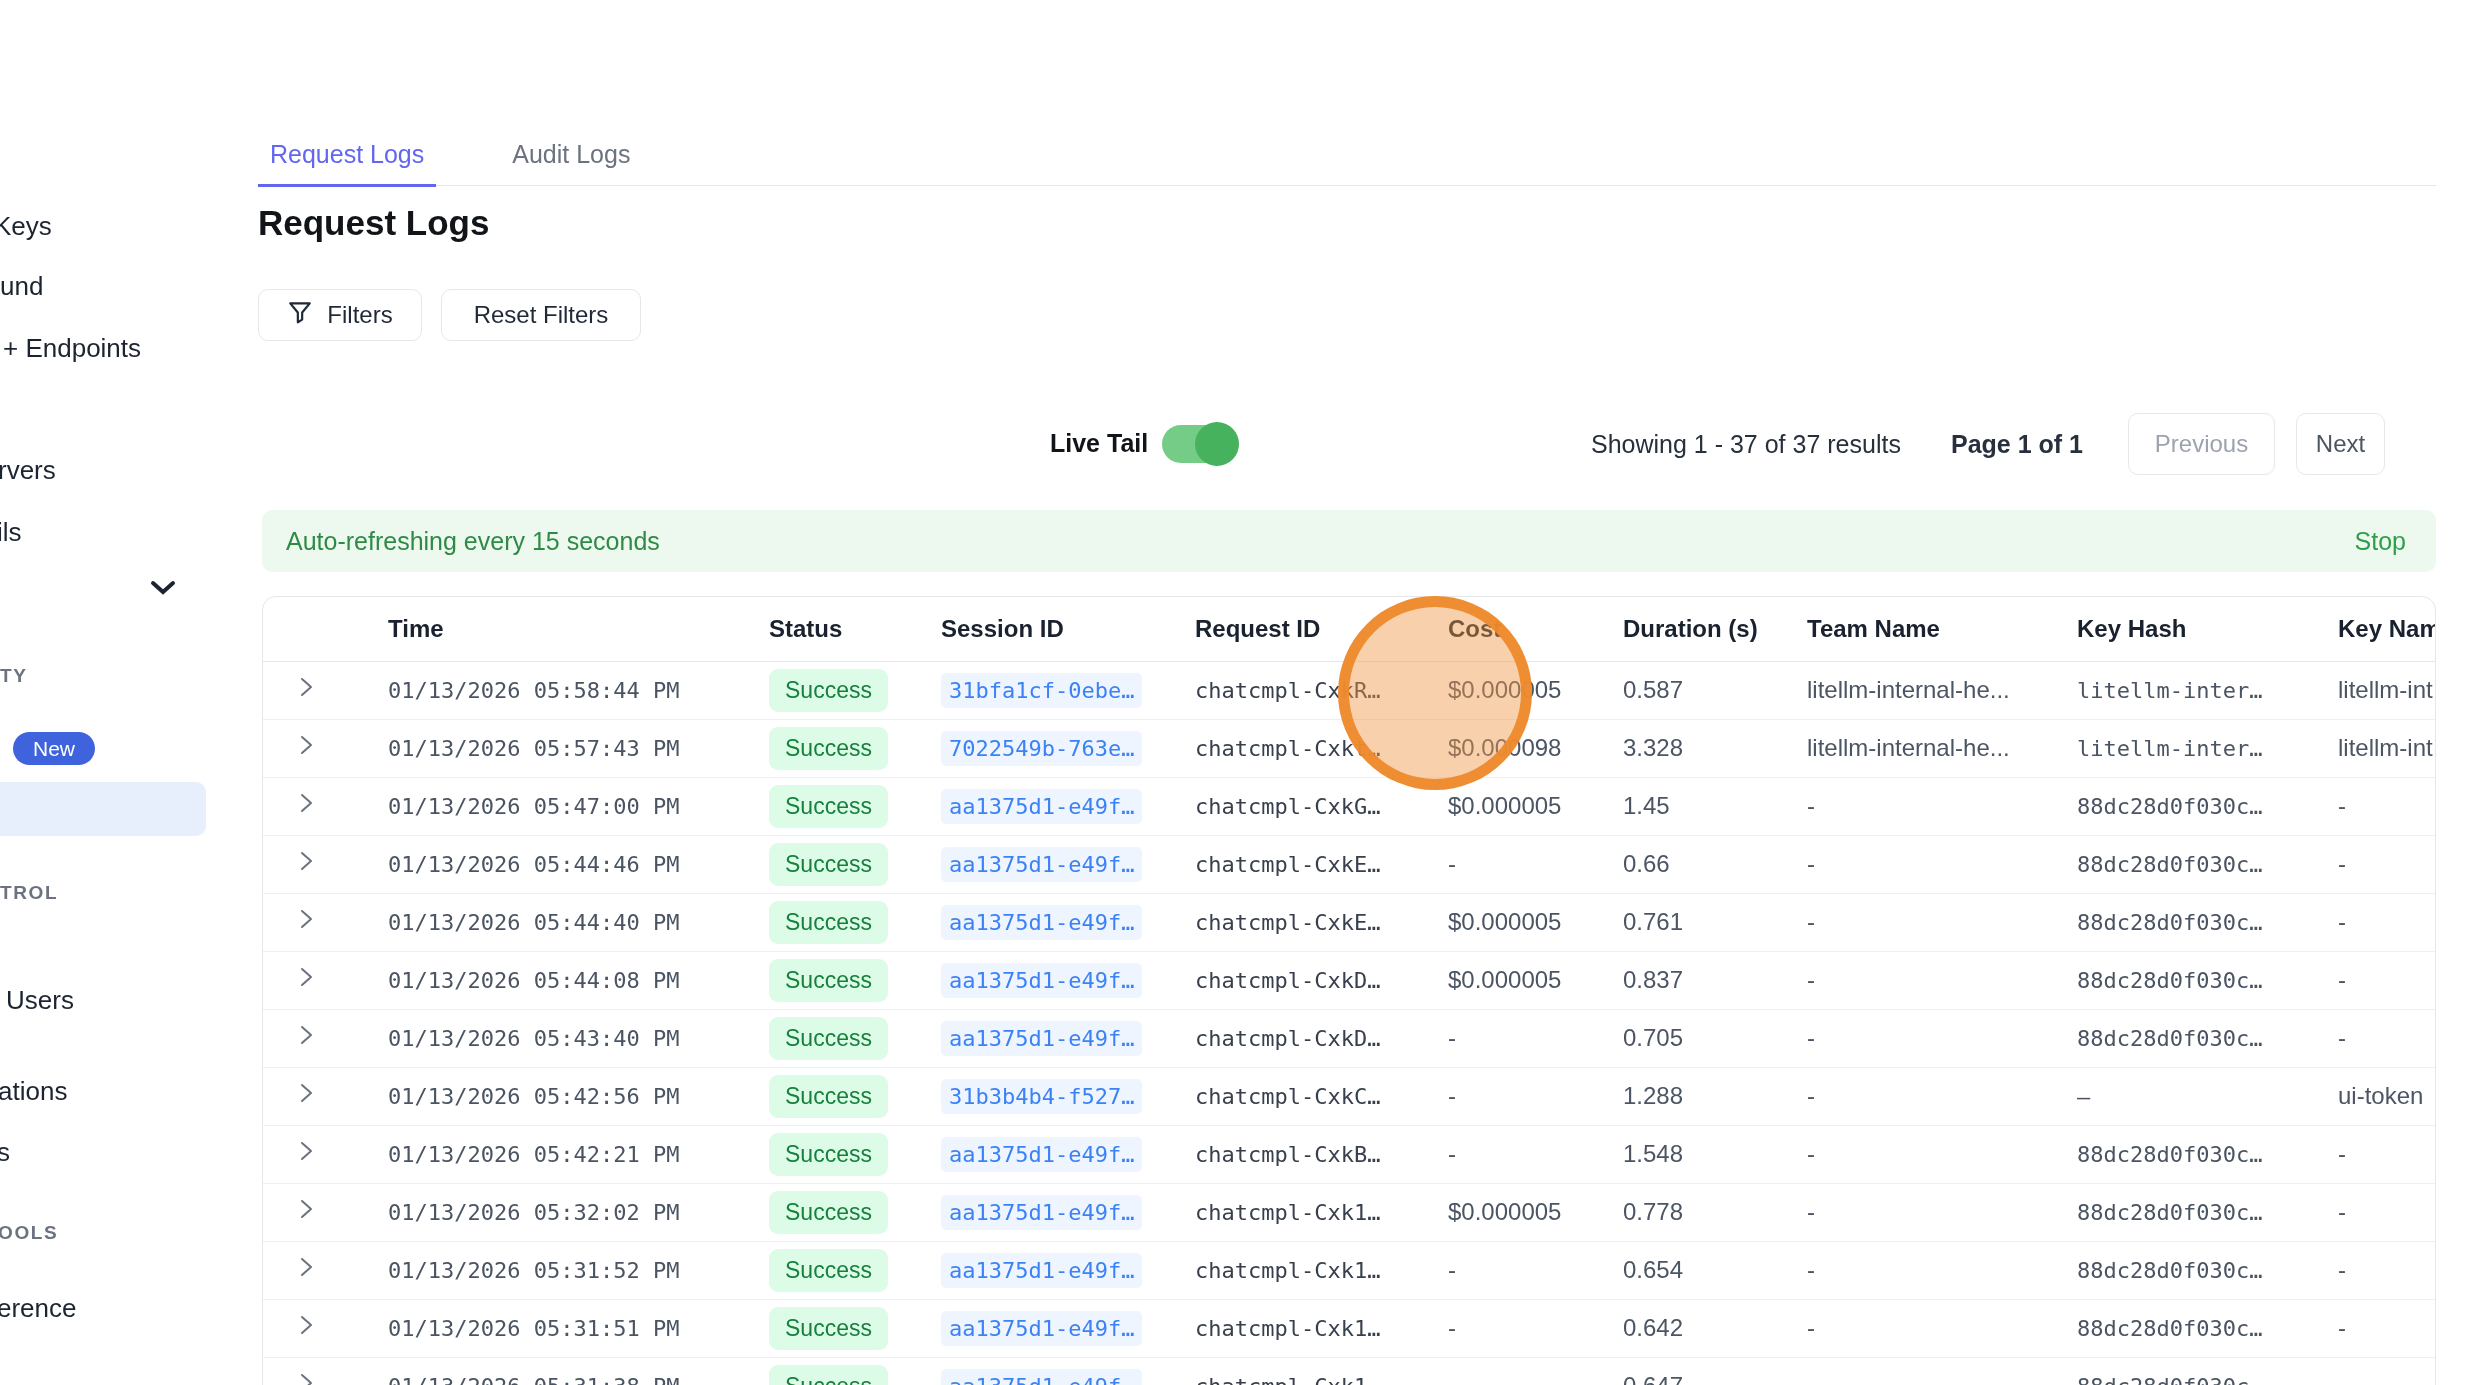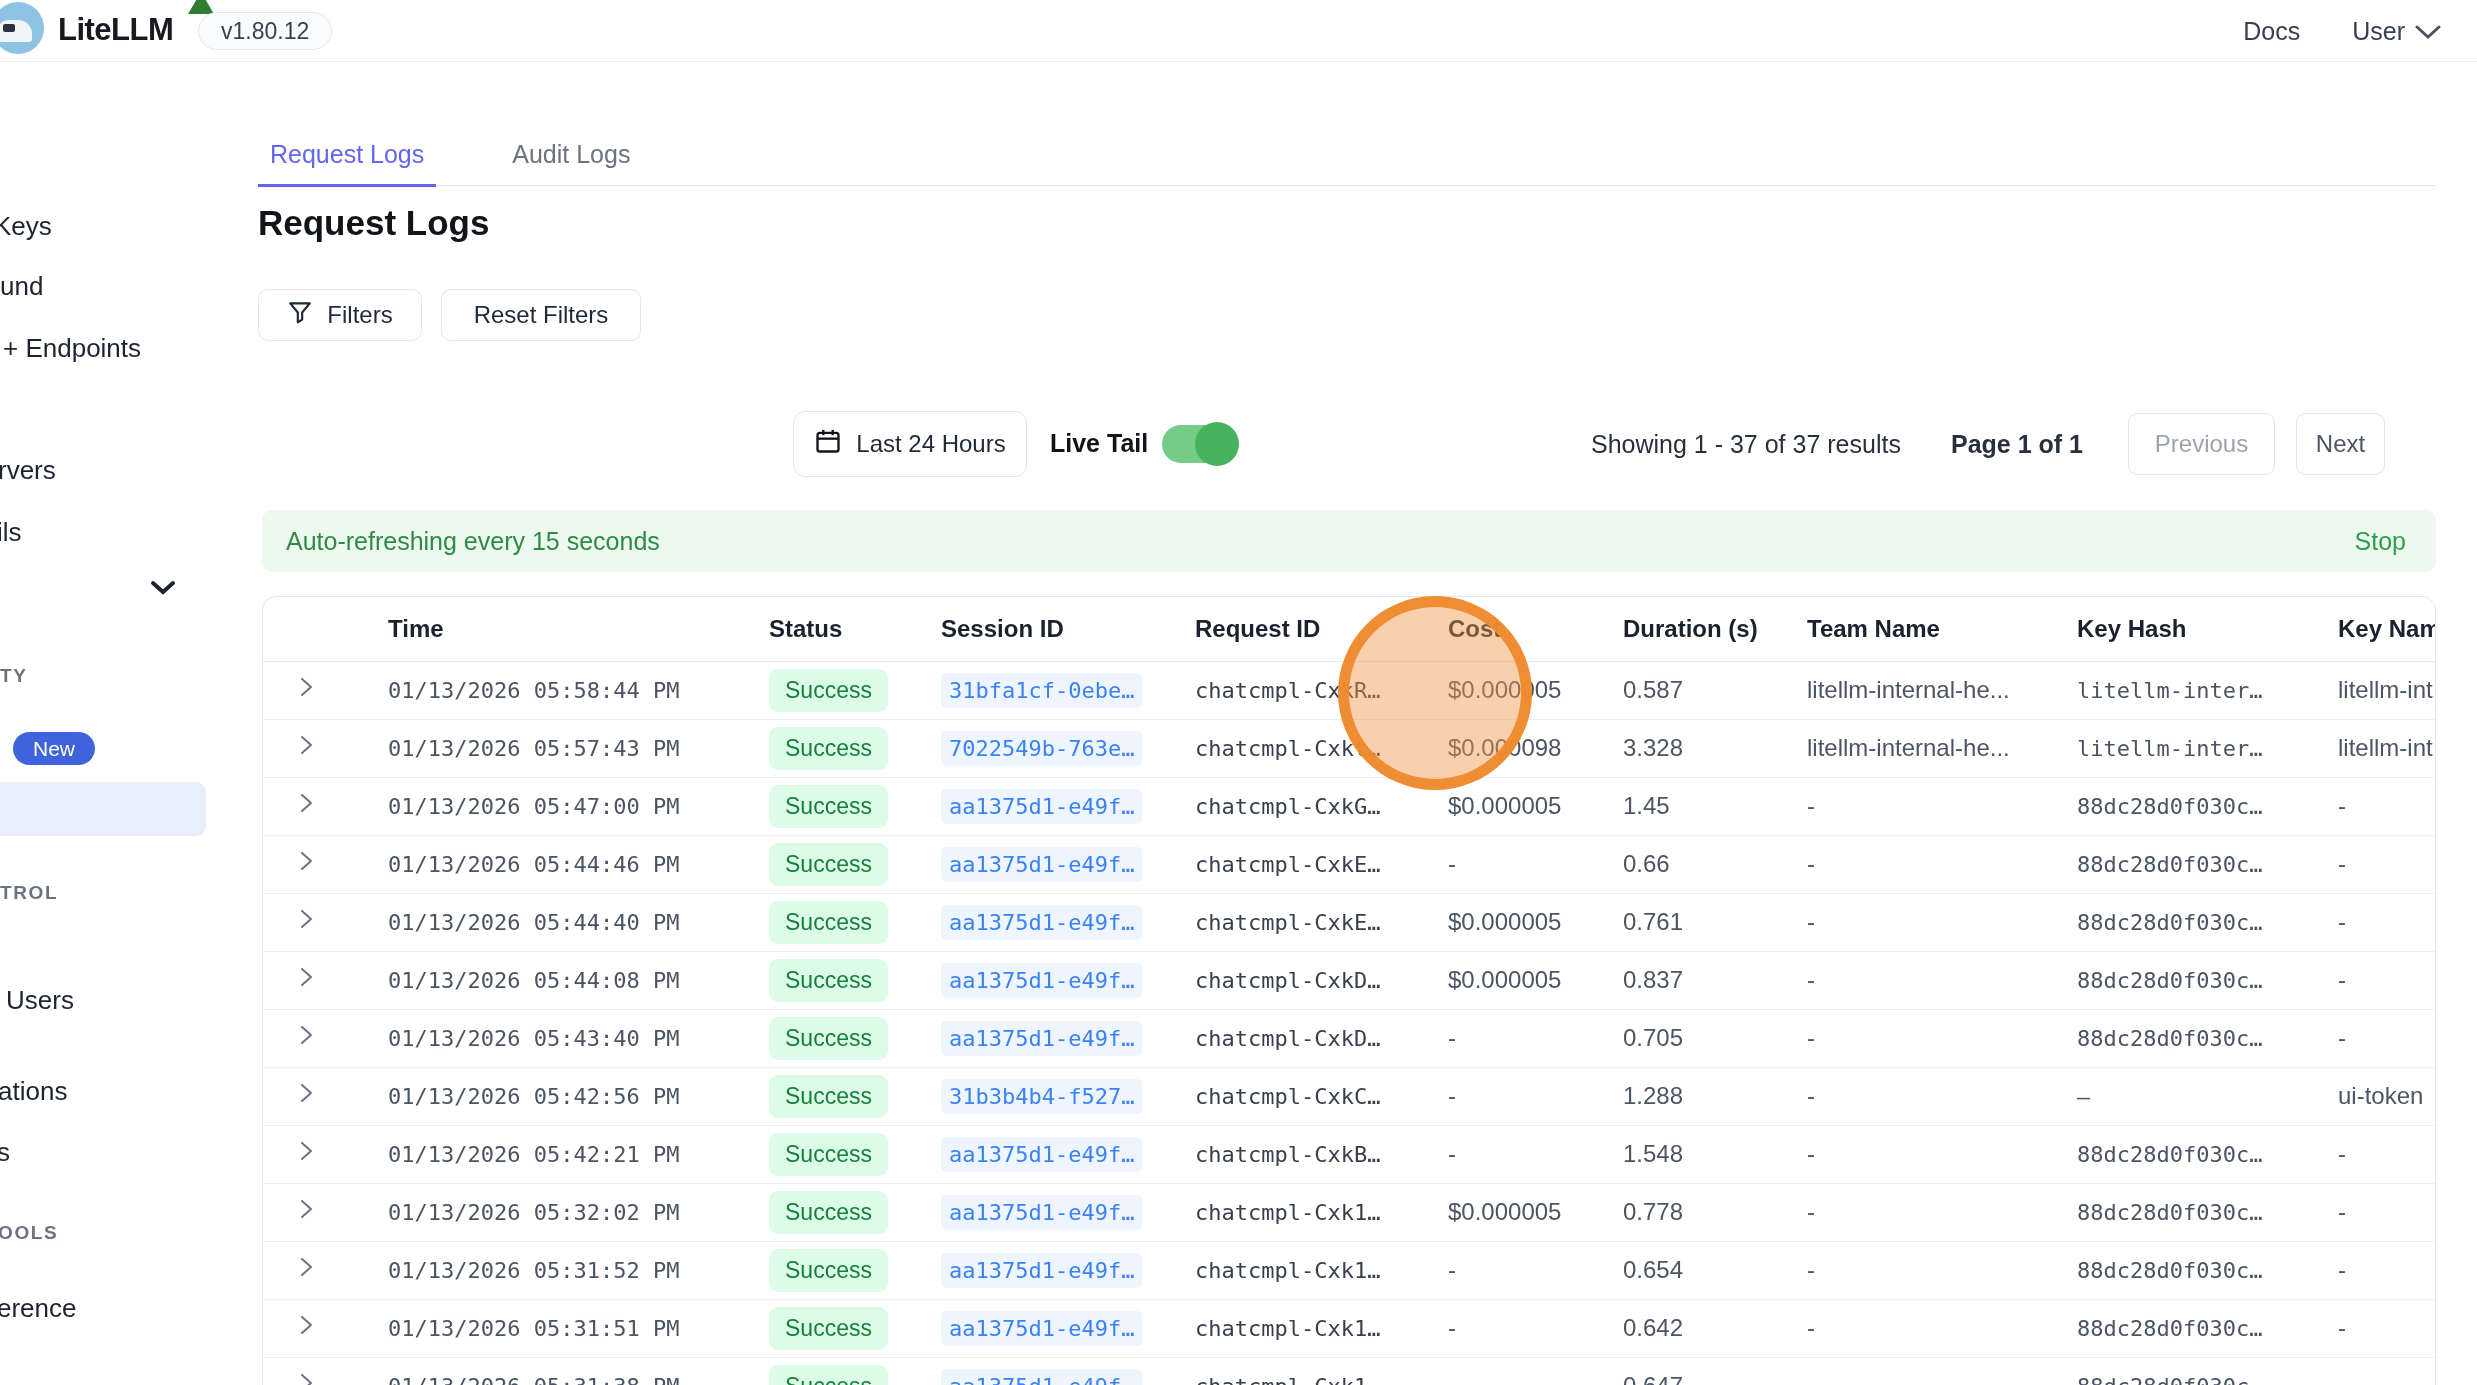--- a/index.html
+++ b/index.html
@@ -111,41 +111,20 @@
   
   .click-ring { position:absolute; left:1338px; top:596px; width:194px; height:194px; border-radius:50%;
                 background:rgba(242,150,70,0.45); border:11px solid rgba(238,138,44,0.95);
                 pointer-events:none; z-index:5; }
 </style>
 </head>
 <body>
 
 <div class="page">
 
-  <div class="topbar">
-    <div class="logo-circle">
-        <div class="train"></div>
-      </div>
-    <div class="brand">LiteLLM</div>
-    <div class="tree"></div>
-    <div class="version-badge">v1.80.12</div>
-    <div class="top-nav">
-      <div class="nav-item">
-          <span>Docs</span>
-        </div>
-      <div class="nav-item">
-        <span>User</span>
-        <span>
-          <svg width="26" height="16" viewBox="0 0 26 16">
-              <polyline points="2,3 13,13 24,3" fill="none" stroke="#4b5563" stroke-width="3" stroke-linecap="round"></polyline>
-            </svg>
-        </span>
-      </div>
-    </div>
-  </div>
 
   <div class="side-frag sf-keys">Keys</div>
   <div class="side-frag sf-und">und</div>
   <div class="side-frag sf-endpoints">+ Endpoints</div>
   <div class="side-frag sf-rvers">rvers</div>
   <div class="side-frag sf-ils">ils</div>
   <div class="side-chevron">
     <svg width="26" height="16" viewBox="0 0 26 16">
         <polyline points="3,3 13,12 23,3" fill="none" stroke="#1b2430" stroke-width="4" stroke-linecap="round"></polyline>
       </svg>
@@ -173,31 +152,20 @@
           <path d="M3 4h18l-7 8.5V19l-4 2.5v-9L3 4z" fill="none" stroke="#1f2937" stroke-width="2" stroke-linejoin="round"></path>
         </svg>
     </span>
     <span>Filters</span>
   </button>
   <button class="btn btn-reset">
     <span>Reset Filters</span>
   </button>
 
 
-  <button class="btn btn-range">
-    <span>
-      <svg width="28" height="28" viewBox="0 0 24 24">
-          <rect x="3" y="5" width="18" height="16" rx="2" fill="none" stroke="#111418" stroke-width="2"></rect>
-          <line x1="3" y1="10" x2="21" y2="10" stroke="#111418" stroke-width="2"></line>
-          <line x1="8" y1="2.5" x2="8" y2="7" stroke="#111418" stroke-width="2"></line>
-          <line x1="16" y1="2.5" x2="16" y2="7" stroke="#111418" stroke-width="2"></line>
-        </svg>
-    </span>
-    <span>Last 24 Hours</span>
-  </button>
 
   <div class="livetail-label">Live Tail</div>
   <div class="toggle">
       <div class="knob"></div>
     </div>
 
 
   <div class="showing-text">Showing 1 - 37 of 37 results</div>
   <div class="pagecount-text">Page 1 of 1</div>
   <button class="btn btn-prev">Previous</button>

